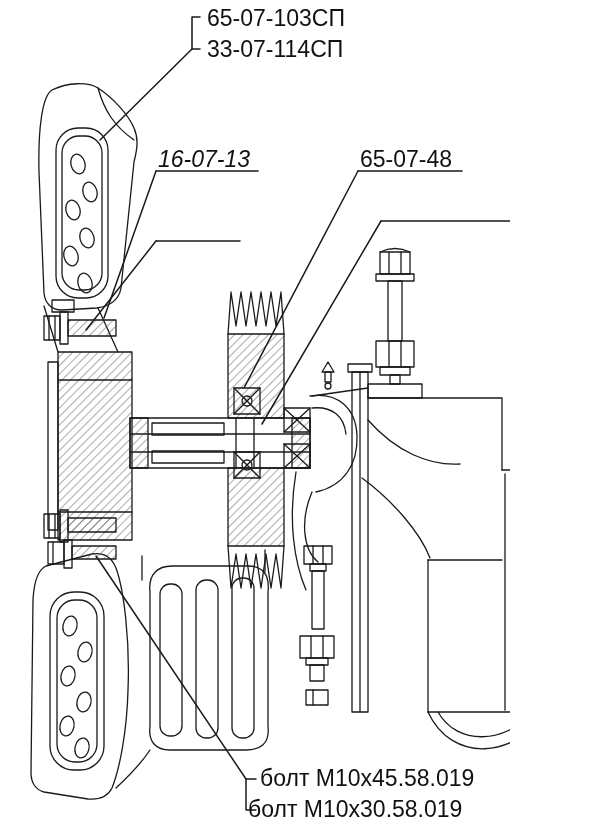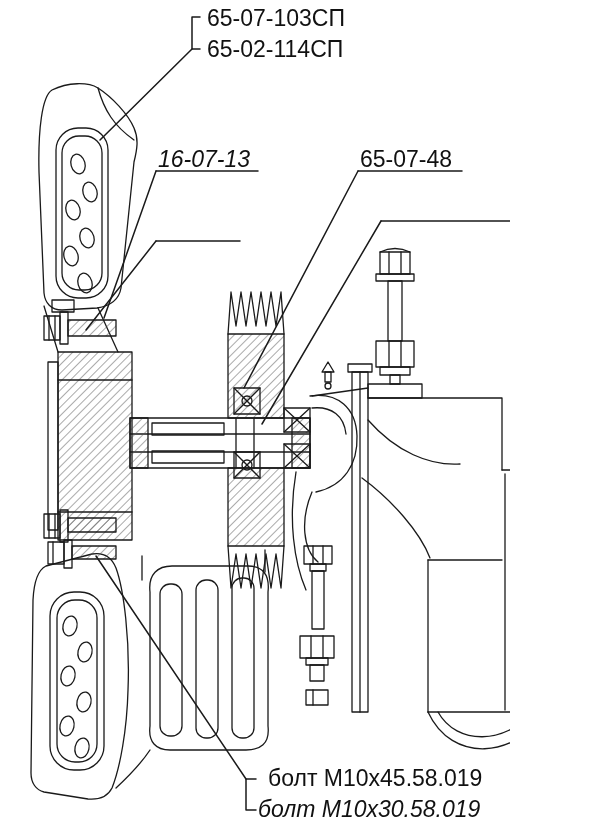--- a/index.html
+++ b/index.html
@@ -11,22 +11,22 @@
   .lbl{
     position:absolute;font:400 23px/1.1 "Liberation Sans",sans-serif;
     color:#111111;white-space:nowrap;letter-spacing:0;
   }
   #lbl-top-1{left:207px;top:6px;}
   #lbl-top-2{left:207px;top:37px;}
   #lbl-16-07-13{left:158px;top:147px;font-style:italic;}
   #lbl-65-07-6{left:160px;top:217px;}
   #lbl-65-07-48{left:360px;top:147px;}
   #lbl-bearing{left:383px;top:196px;}
-  #lbl-bolt-1{left:268px;top:766px;}
-  #lbl-bolt-2{left:258px;top:797px;font-style:italic;}
+  #lbl-bolt-1{left:260px;top:766px;}
+  #lbl-bolt-2{left:248px;top:797px;}
 </style>
 </head>
 <body>
 
 <div class="canvas">
 
   <svg class="drawing" width="600" height="834" viewBox="0 0 600 834">
     <defs>
       <pattern id="hatch" width="6" height="6" patternUnits="userSpaceOnUse" patternTransform="rotate(45)">
         <line x1="0" y1="0" x2="0" y2="6" stroke="#555555" stroke-width="1"></line>
@@ -224,21 +224,21 @@
         <line x1="381" y1="221" x2="262" y2="424"></line>
 
         <path d="M256,779 L246,779 L246,810 L256,810"></path>
         <line x1="246" y1="779" x2="96" y2="556"></line>
       </g>
 
     </g>
   </svg>
 
   <div class="lbl" id="lbl-top-1">65-07-103СП</div>
-  <div class="lbl" id="lbl-top-2">65-02-114СП</div>
+  <div class="lbl" id="lbl-top-2">33-07-114СП</div>
 
   <div class="lbl" id="lbl-16-07-13">16-07-13</div>
   <div class="lbl" id="lbl-65-07-48">65-07-48</div>
 
   <div class="lbl" id="lbl-bolt-1">болт М10х45.58.019</div>
   <div class="lbl" id="lbl-bolt-2">болт М10х30.58.019</div>
 
 </div>
 
 </body></html>

